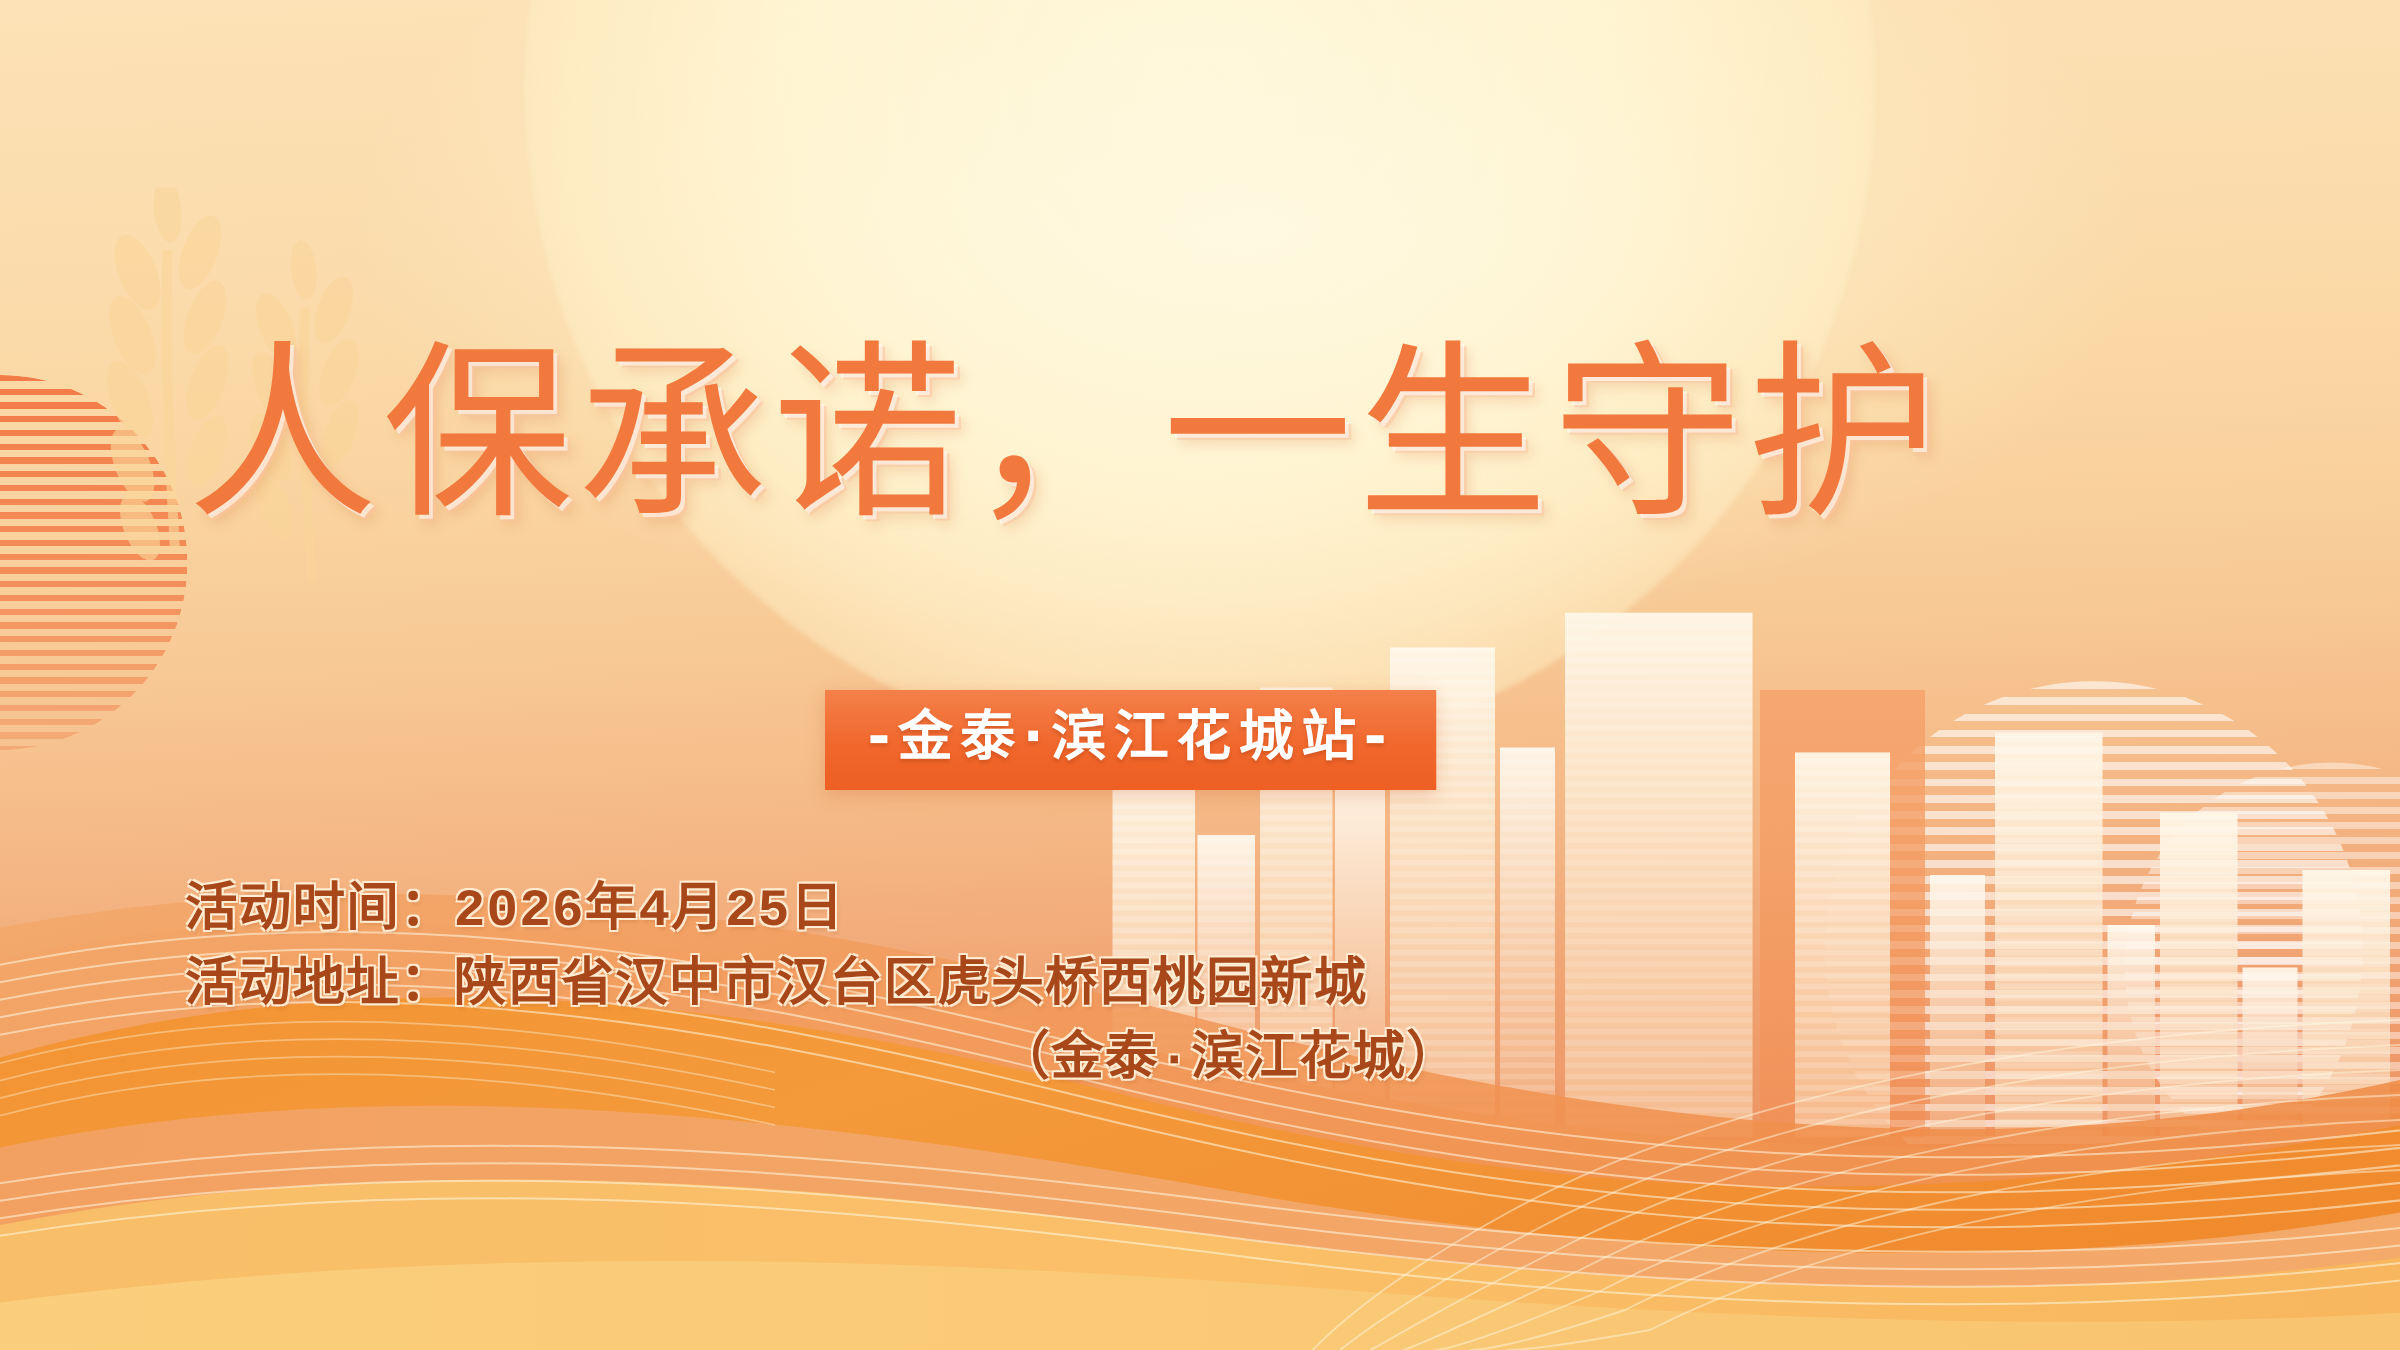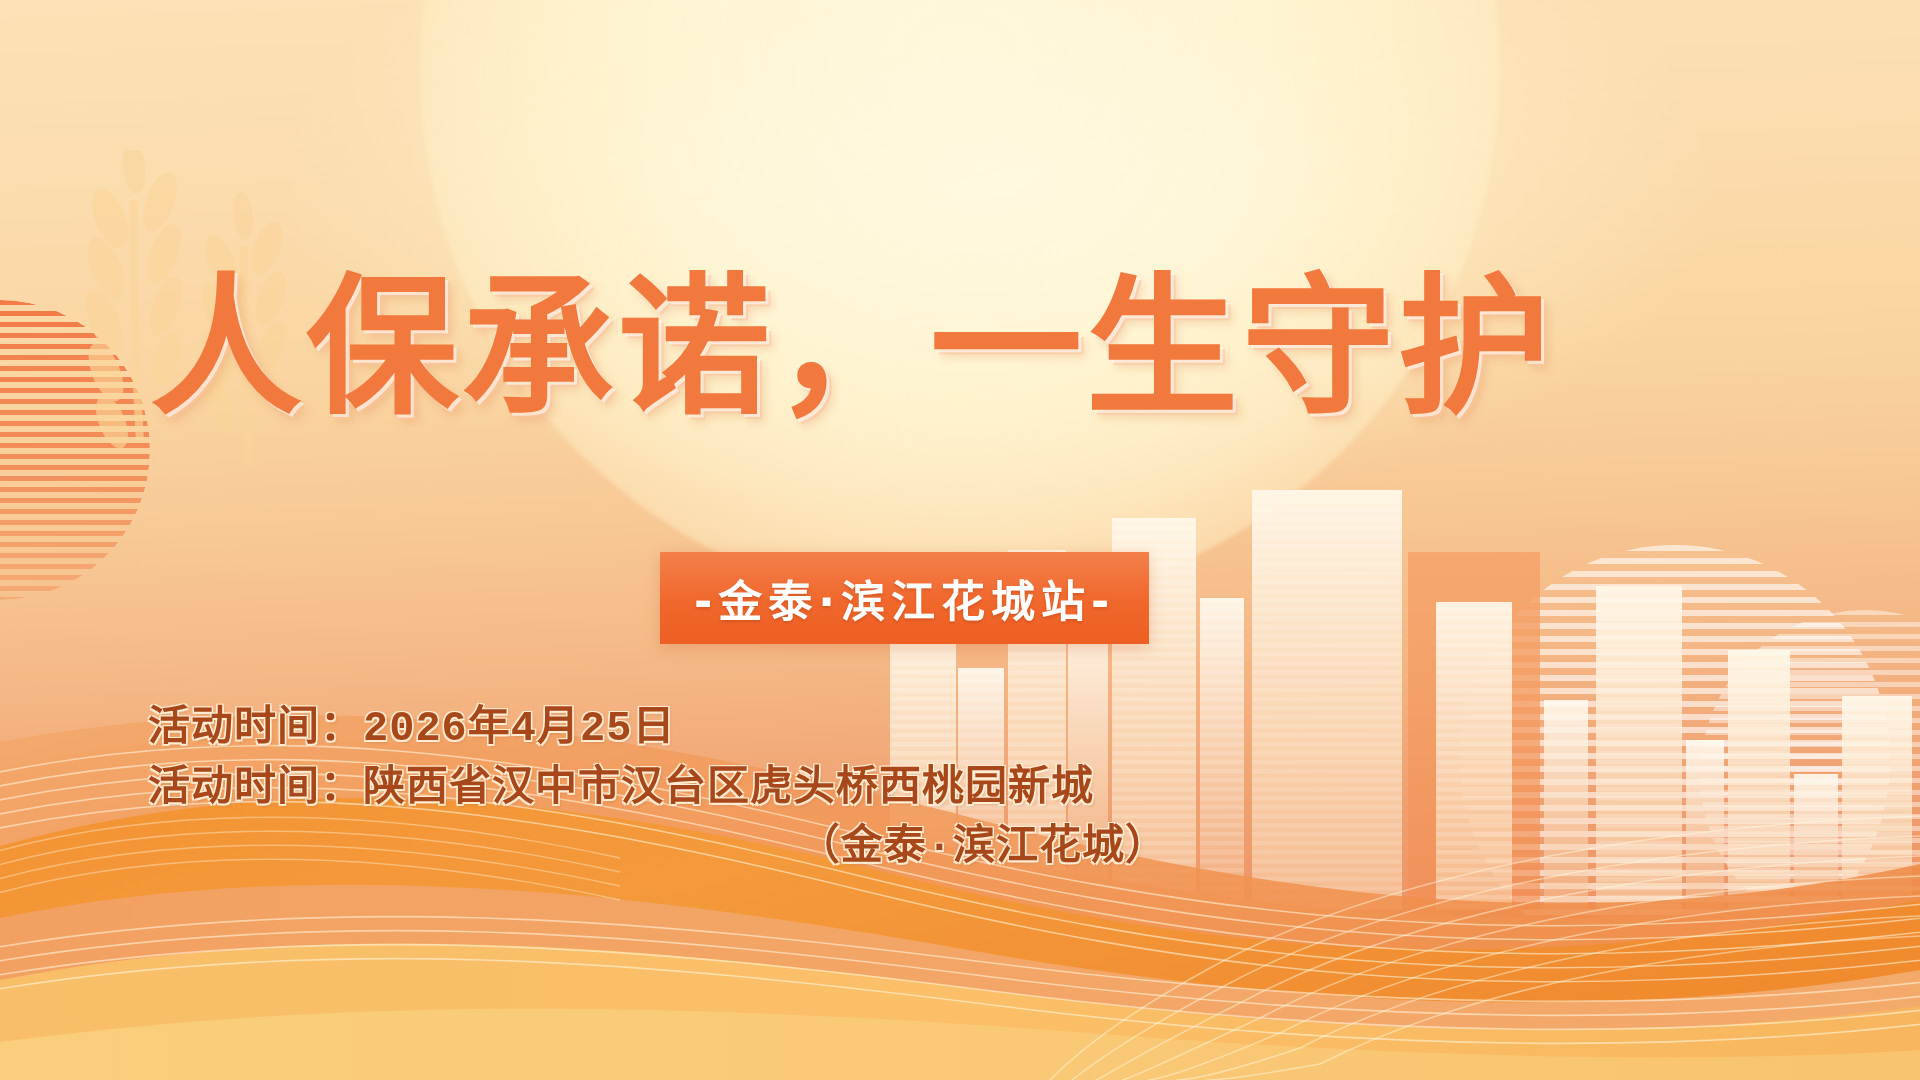--- a/index.html
+++ b/index.html
@@ -141,36 +141,36 @@
     height: 1080px;
   }
 
   .headline {
     position: absolute;
     left: 150px;
     top: 272px;
     width: 1640px;
     font-size: 152px;
     line-height: 1;
-    font-weight: 700;
+    font-weight: 400;
     letter-spacing: 4px;
     color: #F2793E;
     white-space: nowrap;
     text-shadow:
        3px 3px 0 rgba(255,255,255,0.55),
        5px 5px 0 rgba(252,196,160,0.55),
        7px 8px 10px rgba(214,110,50,0.22);
     font-family: "DejaVu Sans", "Liberation Sans", sans-serif;
   }
 
   .badge {
     position: absolute;
     left: 660px;
     top: 552px;
-    padding: 24px 34px 16px;
+    padding: 12px 34px 16px;
     background: linear-gradient(180deg, #F4804A 0%, #F0672C 55%, #EE5F23 100%);
     color: #FFFFFF;
     font-size: 44px;
     font-weight: 700;
     letter-spacing: 6px;
     line-height: 1.18;
     white-space: nowrap;
     box-shadow: 0 4px 14px rgba(200,85,30,0.25);
     text-shadow: 0 2px 3px rgba(170,60,20,0.35);
     font-family: "DejaVu Sans", "Liberation Sans", sans-serif;
@@ -356,18 +356,18 @@
   </svg>
 
   <div class="content">
 
     <div class="headline">人保承诺，一生守护</div>
 
     <div class="badge">-金泰·滨江花城站-</div>
 
     <div class="info">
       <span class="row">活动时间：2026年4月25日</span>
-      <span class="row">活动时间：陕西省汉中市汉台区虎头桥西桃园新城</span>
+      <span class="row">活动地址：陕西省汉中市汉台区虎头桥西桃园新城</span>
       <span class="row center">（金泰·滨江花城）</span>
     </div>
 
   </div>
 </div>
 
 </body></html>

